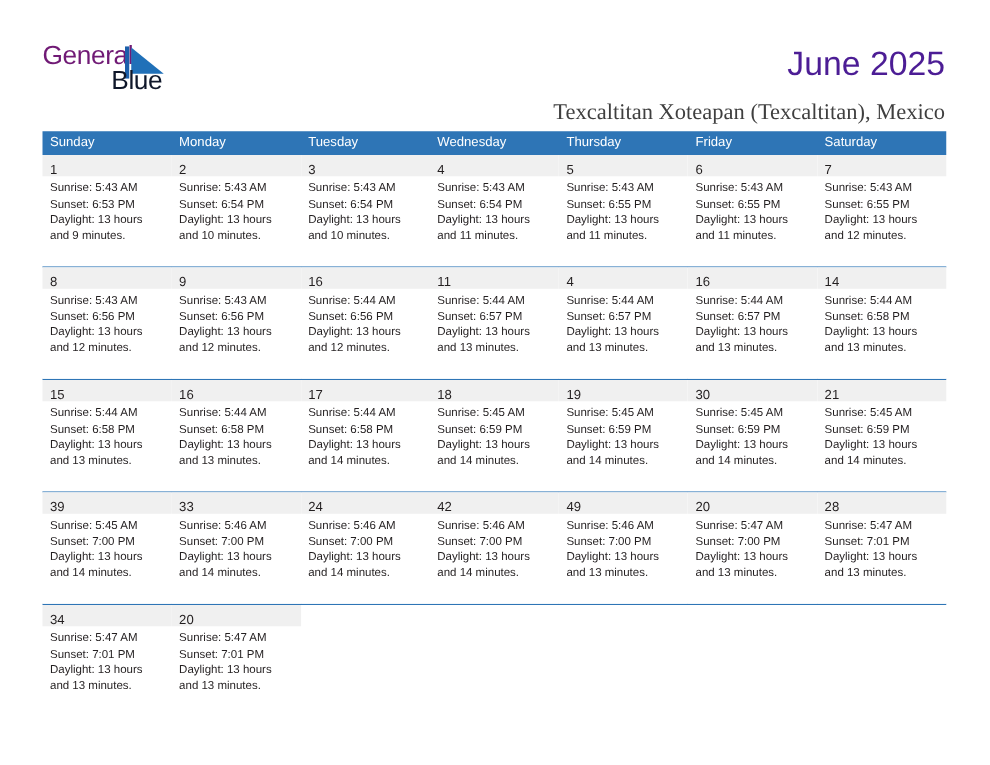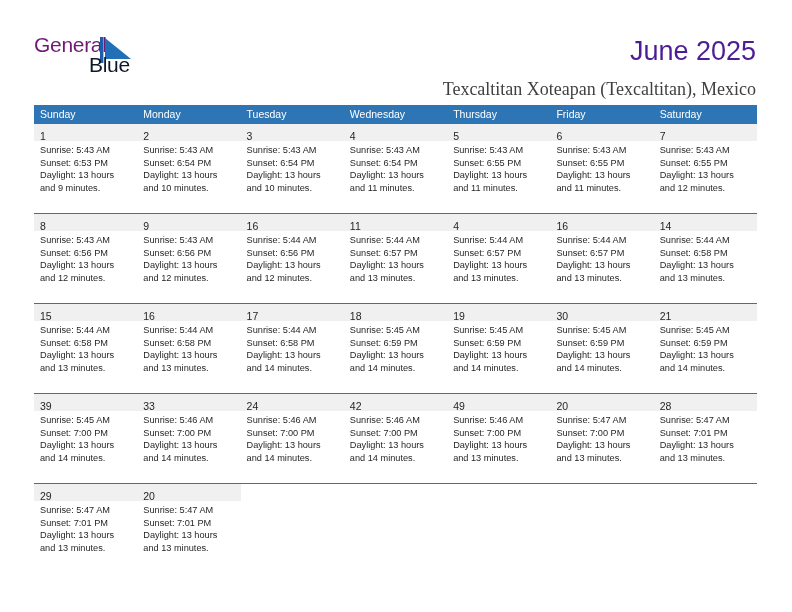--- a/index.html
+++ b/index.html
@@ -445,21 +445,21 @@
             <div class="day-body">
               <div class="day-line">Sunrise: 5:47 AM</div>
               <div class="day-line">Sunset: 7:01 PM</div>
               <div class="day-line">Daylight: 13 hours</div>
               <div class="day-line">and 13 minutes.</div>
             </div>
           </div>
         </div>
         <div class="week">
           <div class="day-cell filled">
-            <div class="daynum-band"><span class="daynum">29</span></div>
+            <div class="daynum-band"><span class="daynum">34</span></div>
             <div class="day-body">
               <div class="day-line">Sunrise: 5:47 AM</div>
               <div class="day-line">Sunset: 7:01 PM</div>
               <div class="day-line">Daylight: 13 hours</div>
               <div class="day-line">and 13 minutes.</div>
             </div>
           </div>
           <div class="day-cell filled">
             <div class="daynum-band"><span class="daynum">20</span></div>
             <div class="day-body">

